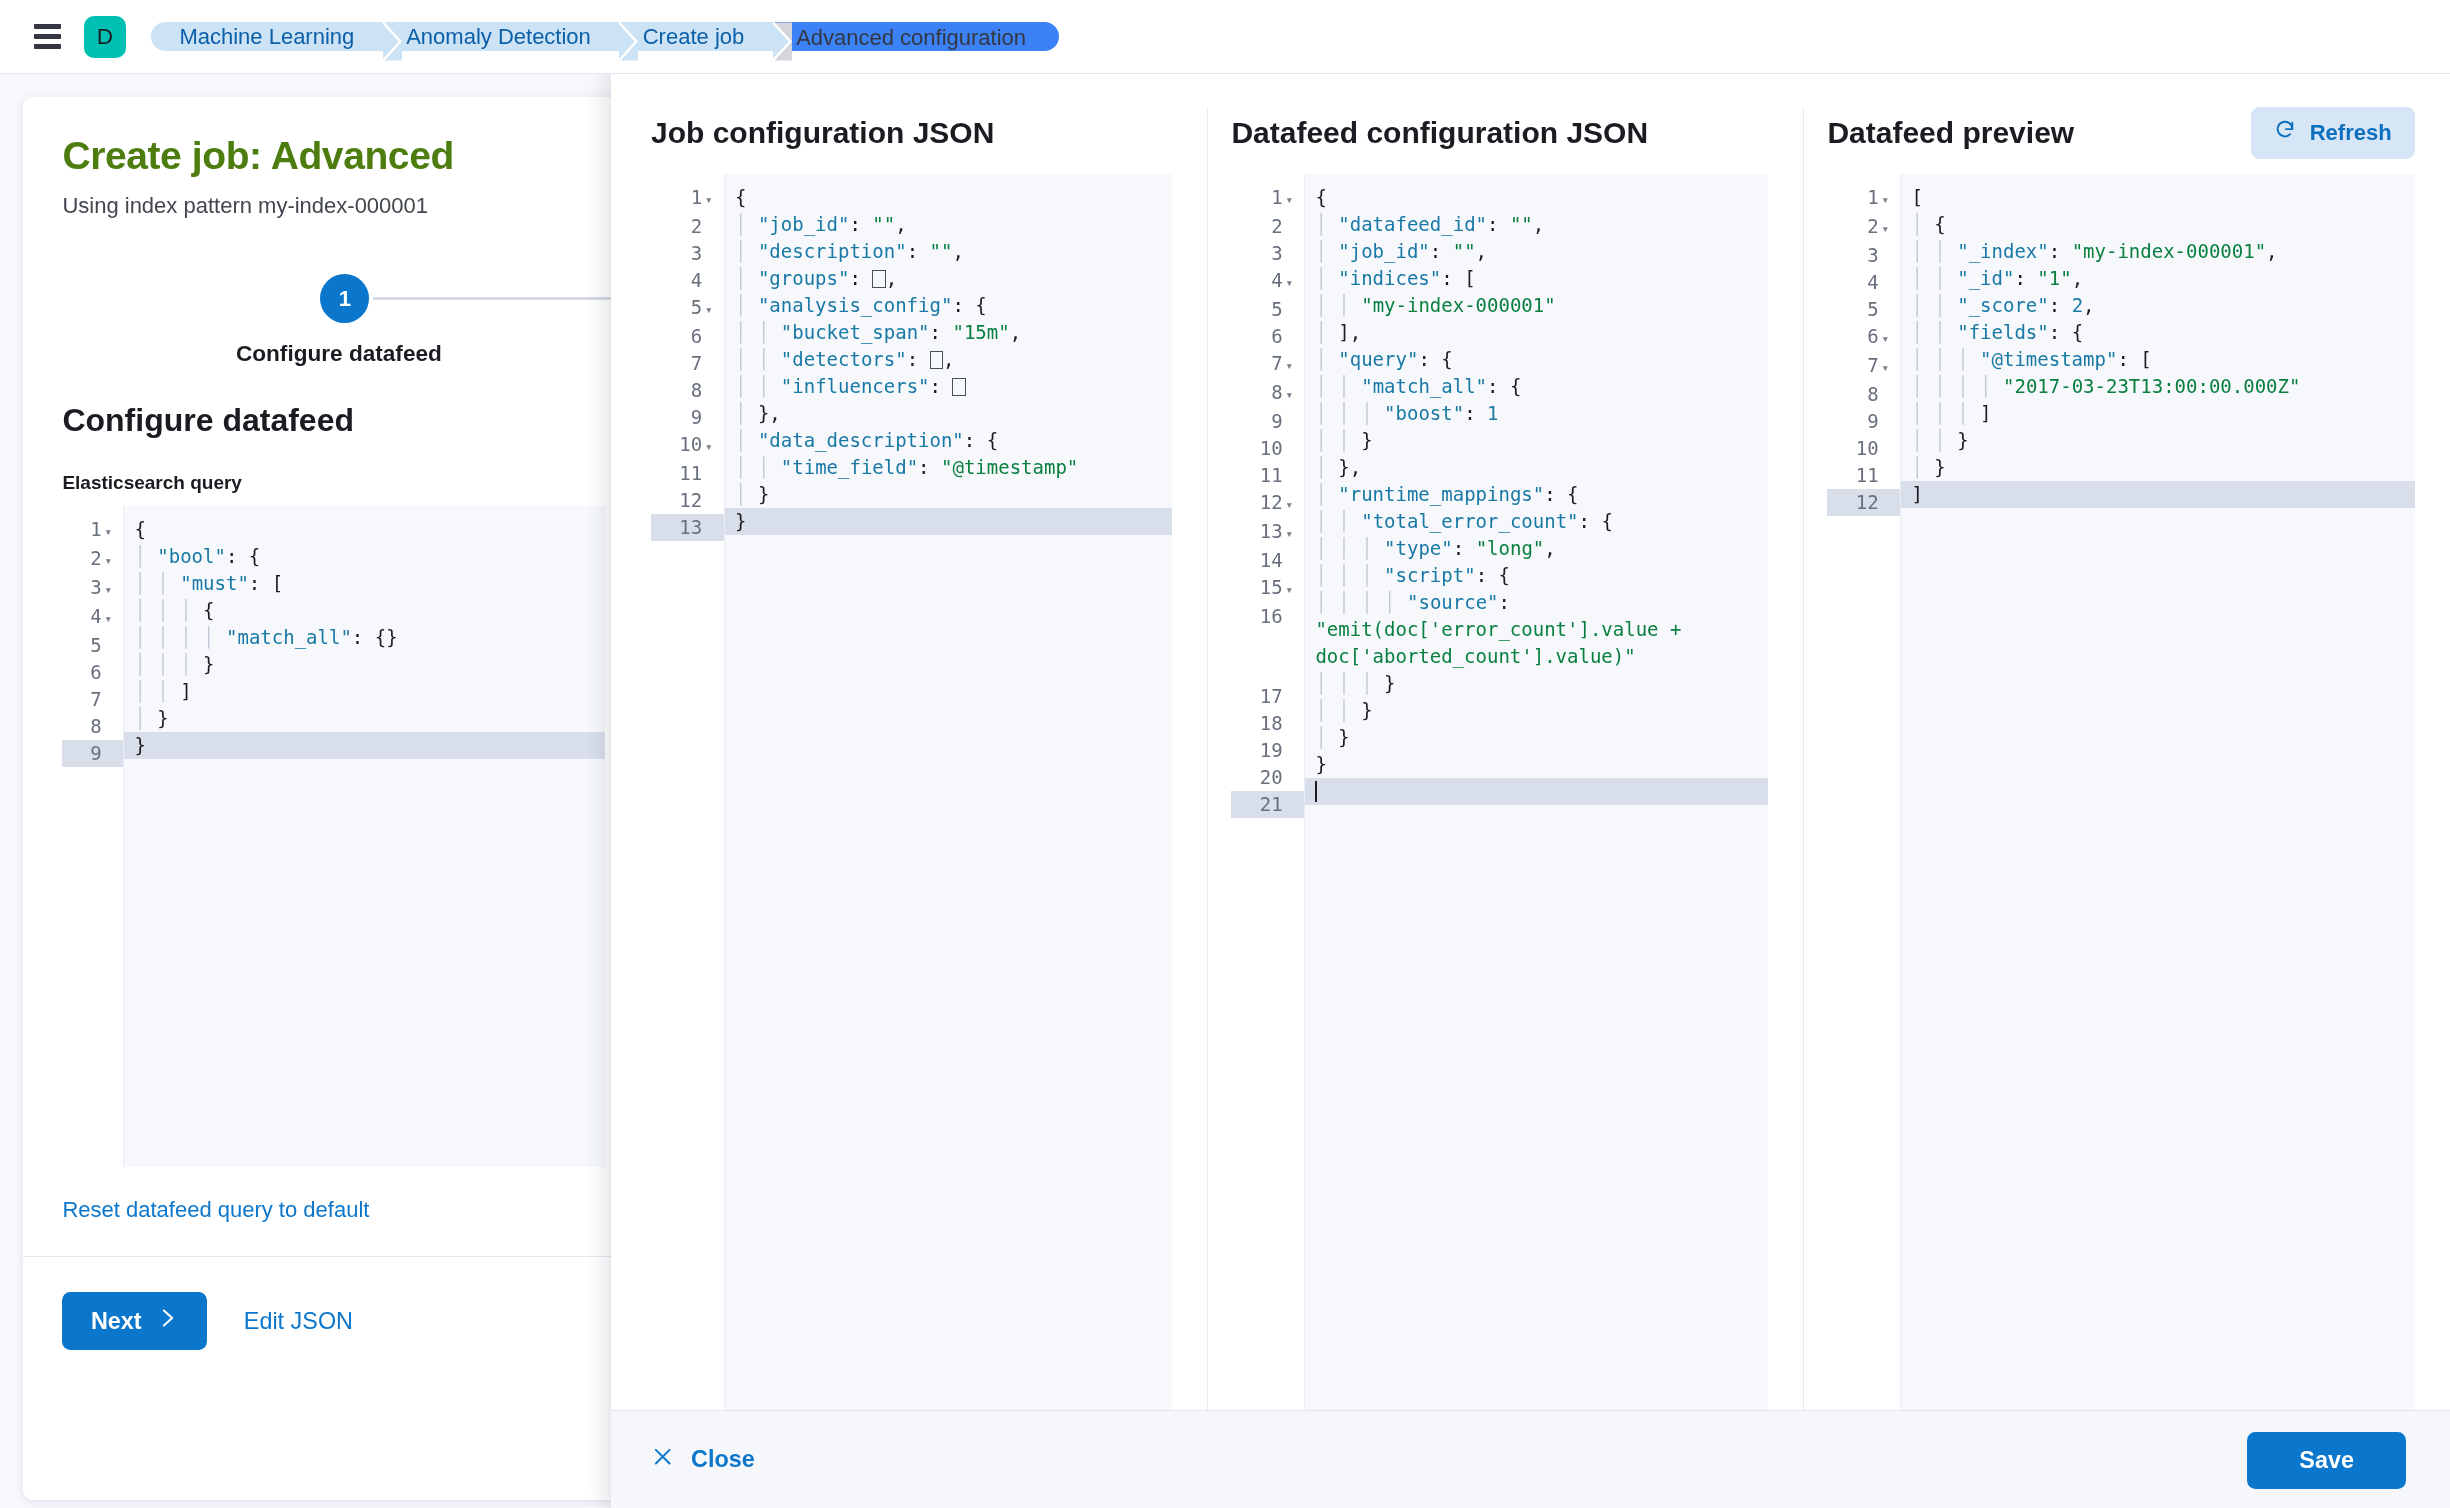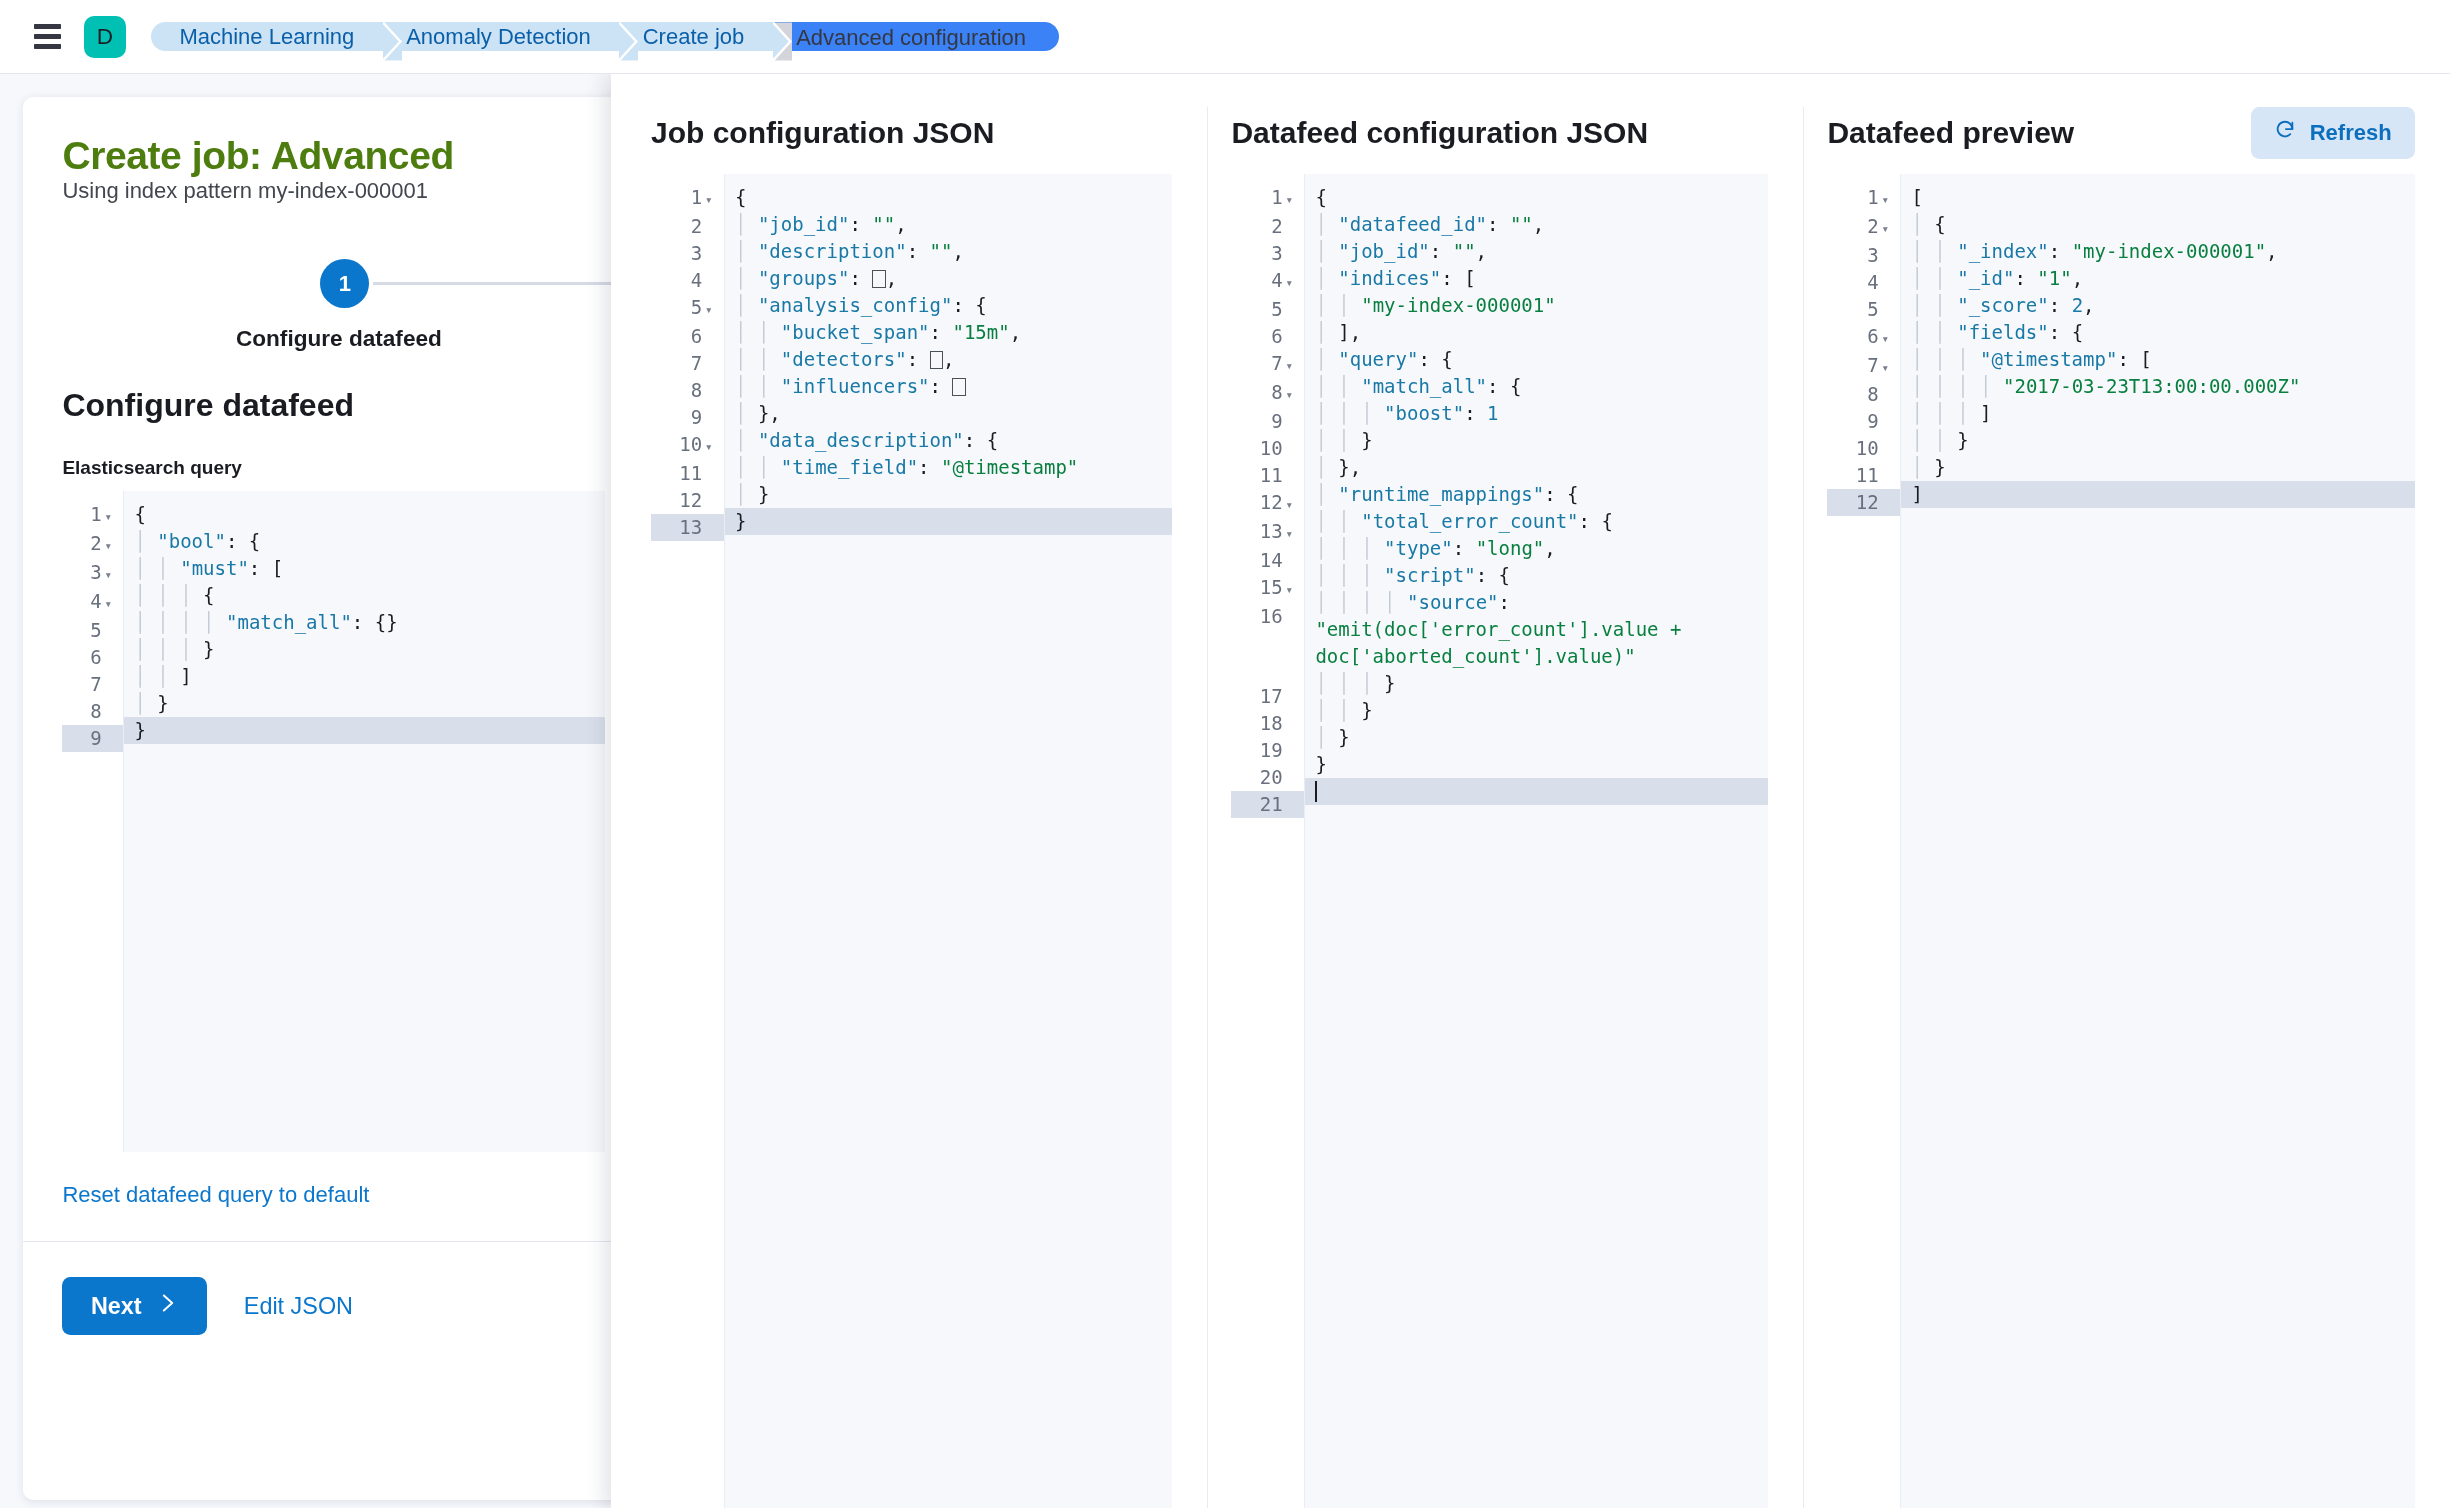--- a/index.html
+++ b/index.html
@@ -45,21 +45,21 @@
   .bg-card {
     position: absolute; left: 23.4px; top: 97px;
     width: 621px; height: 1403px;
     background: #ffffff;
     border-radius: 10px;
     box-shadow: 0 1.7px 8.4px rgba(22,34,58,.10);
     padding: 37px 39px 0 39px;
     overflow: hidden;
   }
   .page-title { font-size: 39px; font-weight: 700; color: #4d7c0f; letter-spacing:-0.4px;}
-  .page-sub { font-size: 22px; color: #42464e; margin-top: 0; }
+  .page-sub { font-size: 22px; color: #42464e; margin-top: 15px; }
 
   .stepper { margin-top: 55px; position: relative; height: 54px; }
   .step-circle {
     position:absolute; left: 258px; top: 0;
     width: 49px; height: 49px; border-radius: 50%;
     background: #0b77cc; color:#fff; font-size: 22px; font-weight:600;
     display:flex; align-items:center; justify-content:center;
   }
   .step-line {
     position:absolute; left: 311px; top: 23.4px; height: 2.5px; width: 352px;
@@ -347,14 +347,27 @@
             <div class="ln">10<span class="fold"></span></div>
             <div class="ln">11<span class="fold"></span></div>
             <div class="ln hl">12<span class="fold"></span></div>
           </div>
         <div class="code"><div class="cl"><span class="tk-pun">[</span></div><div class="cl"><span class="ind">│</span>&nbsp;<span class="tk-pun">{</span></div><div class="cl"><span class="ind">│</span>&nbsp;<span class="ind">│</span>&nbsp;<span class="tk-key">"_index"</span><span class="tk-pun">:</span><span class="tk-pun"> </span><span class="tk-str">"my-index-000001"</span><span class="tk-pun">,</span></div><div class="cl"><span class="ind">│</span>&nbsp;<span class="ind">│</span>&nbsp;<span class="tk-key">"_id"</span><span class="tk-pun">:</span><span class="tk-pun"> </span><span class="tk-str">"1"</span><span class="tk-pun">,</span></div><div class="cl"><span class="ind">│</span>&nbsp;<span class="ind">│</span>&nbsp;<span class="tk-key">"_score"</span><span class="tk-pun">:</span><span class="tk-pun"> </span><span class="tk-num">2</span><span class="tk-pun">,</span></div><div class="cl"><span class="ind">│</span>&nbsp;<span class="ind">│</span>&nbsp;<span class="tk-key">"fields"</span><span class="tk-pun">:</span><span class="tk-pun"> </span><span class="tk-pun">{</span></div><div class="cl"><span class="ind">│</span>&nbsp;<span class="ind">│</span>&nbsp;<span class="ind">│</span>&nbsp;<span class="tk-key">"@timestamp"</span><span class="tk-pun">:</span><span class="tk-pun"> </span><span class="tk-pun">[</span></div><div class="cl"><span class="ind">│</span>&nbsp;<span class="ind">│</span>&nbsp;<span class="ind">│</span>&nbsp;<span class="ind">│</span>&nbsp;<span class="tk-str">"2017-03-23T13:00:00.000Z"</span></div><div class="cl"><span class="ind">│</span>&nbsp;<span class="ind">│</span>&nbsp;<span class="ind">│</span>&nbsp;<span class="tk-pun">]</span></div><div class="cl"><span class="ind">│</span>&nbsp;<span class="ind">│</span>&nbsp;<span class="tk-pun">}</span></div><div class="cl"><span class="ind">│</span>&nbsp;<span class="tk-pun">}</span></div><div class="cl hl"><span class="tk-pun">]</span></div></div>
       </div>
     </div>
 
   </div>
 
+  <div class="flyout-foot">
+    <div class="close-btn">
+      <span>
+        <svg width="23.4" height="23.4" viewBox="0 0 24 24">
+            <path d="M5 5 L19 19 M19 5 L5 19" stroke="#0b77cc" stroke-width="2" stroke-linecap="round"></path>
+          </svg>
+      </span>
+      <span>Close</span>
+    </div>
+    <button class="save-btn">
+      <span>Save</span>
+    </button>
+  </div>
 </div>
 
 
 </body></html>

